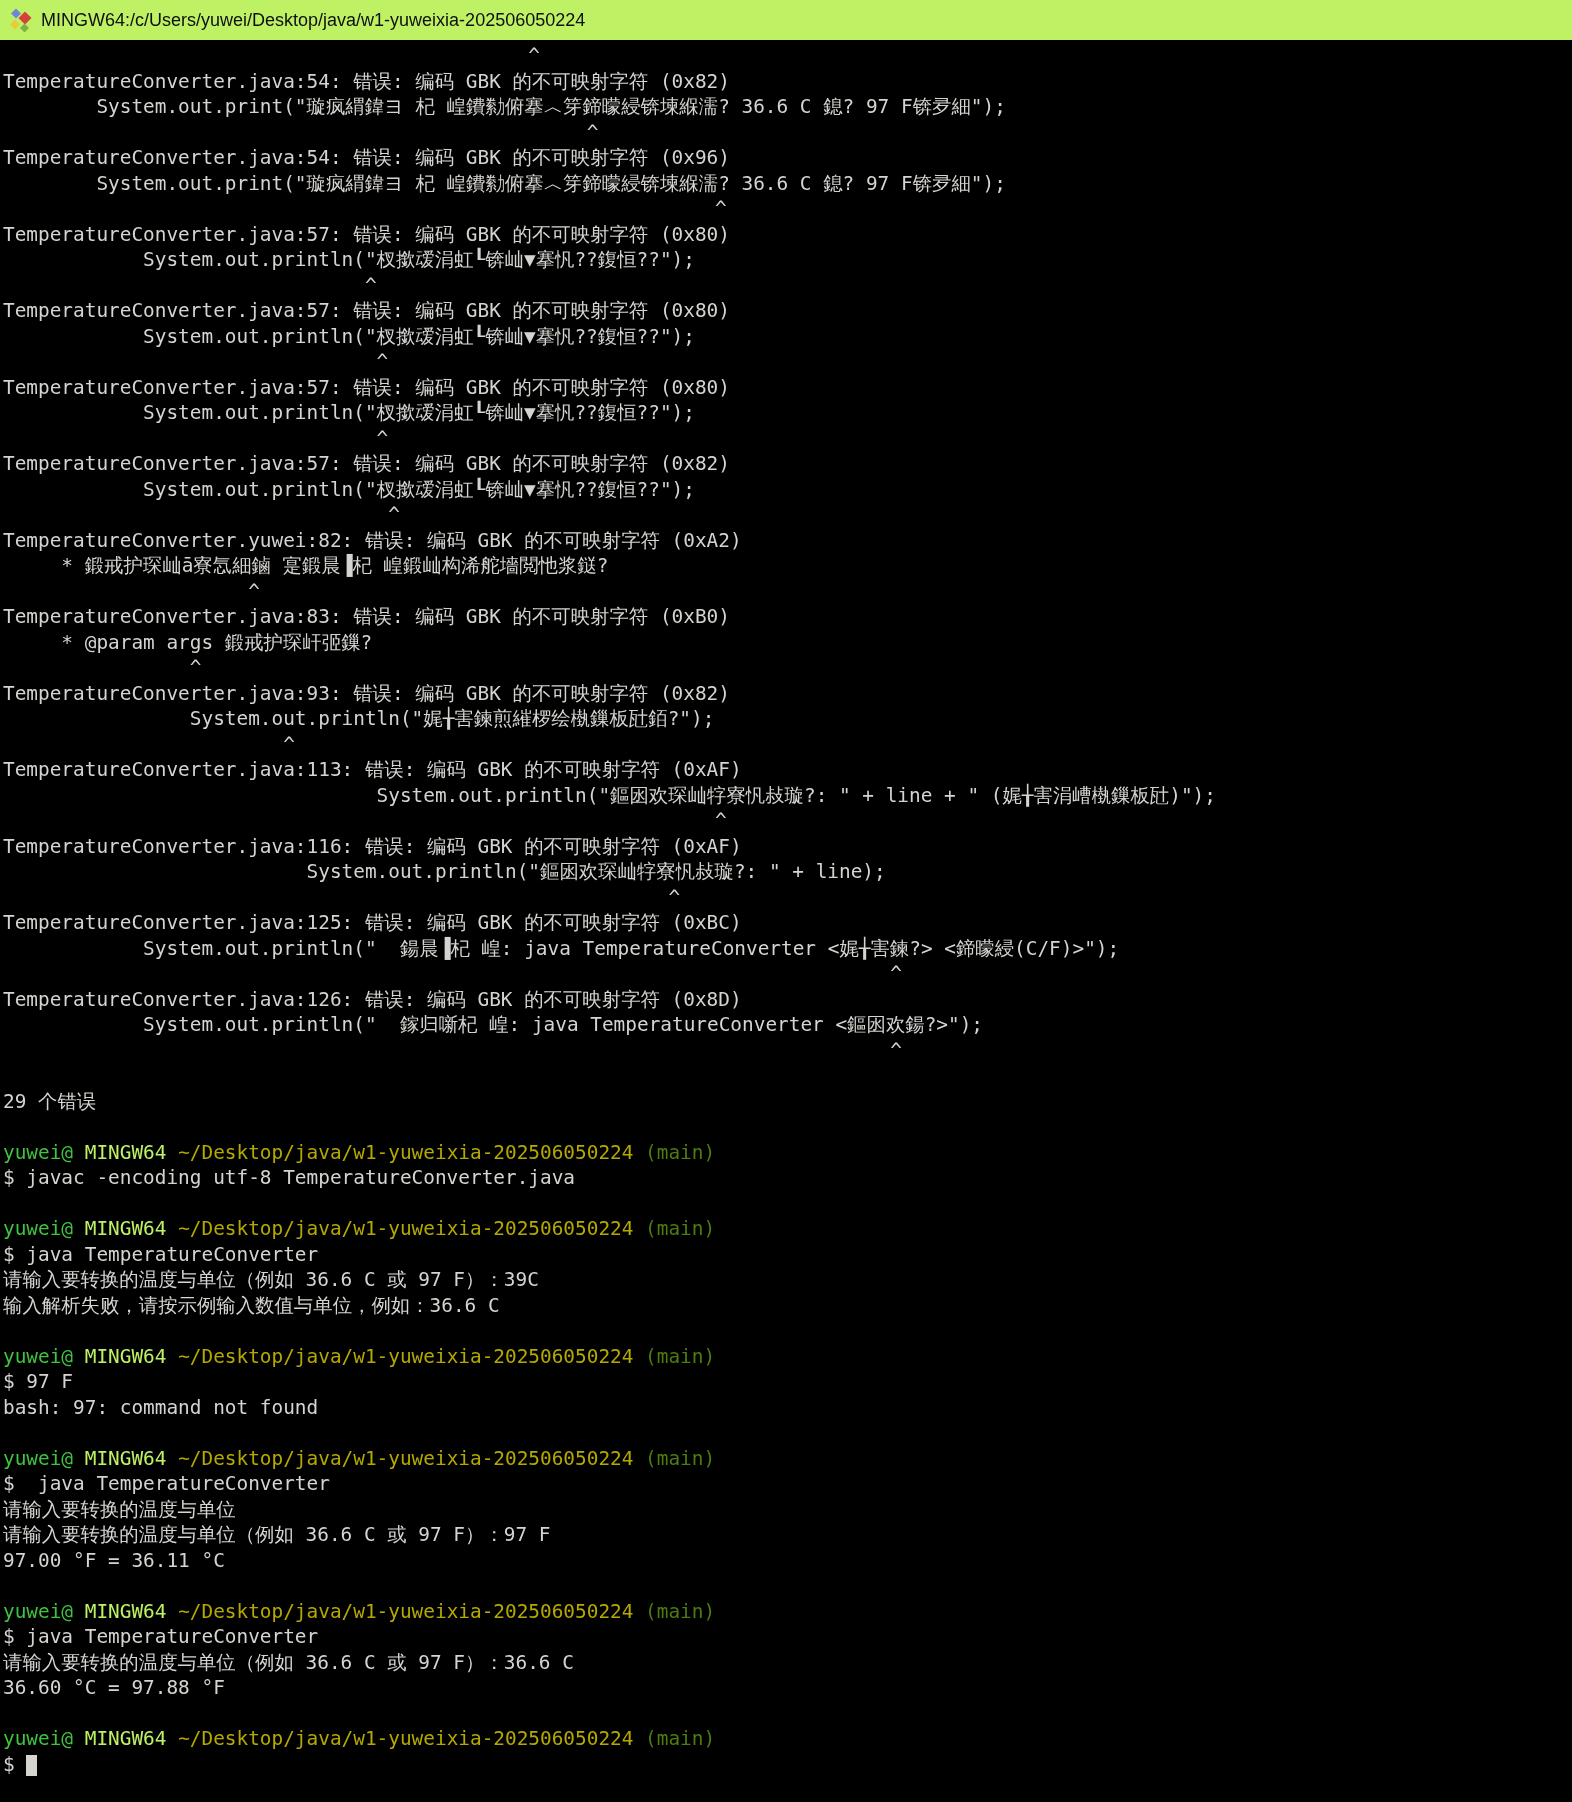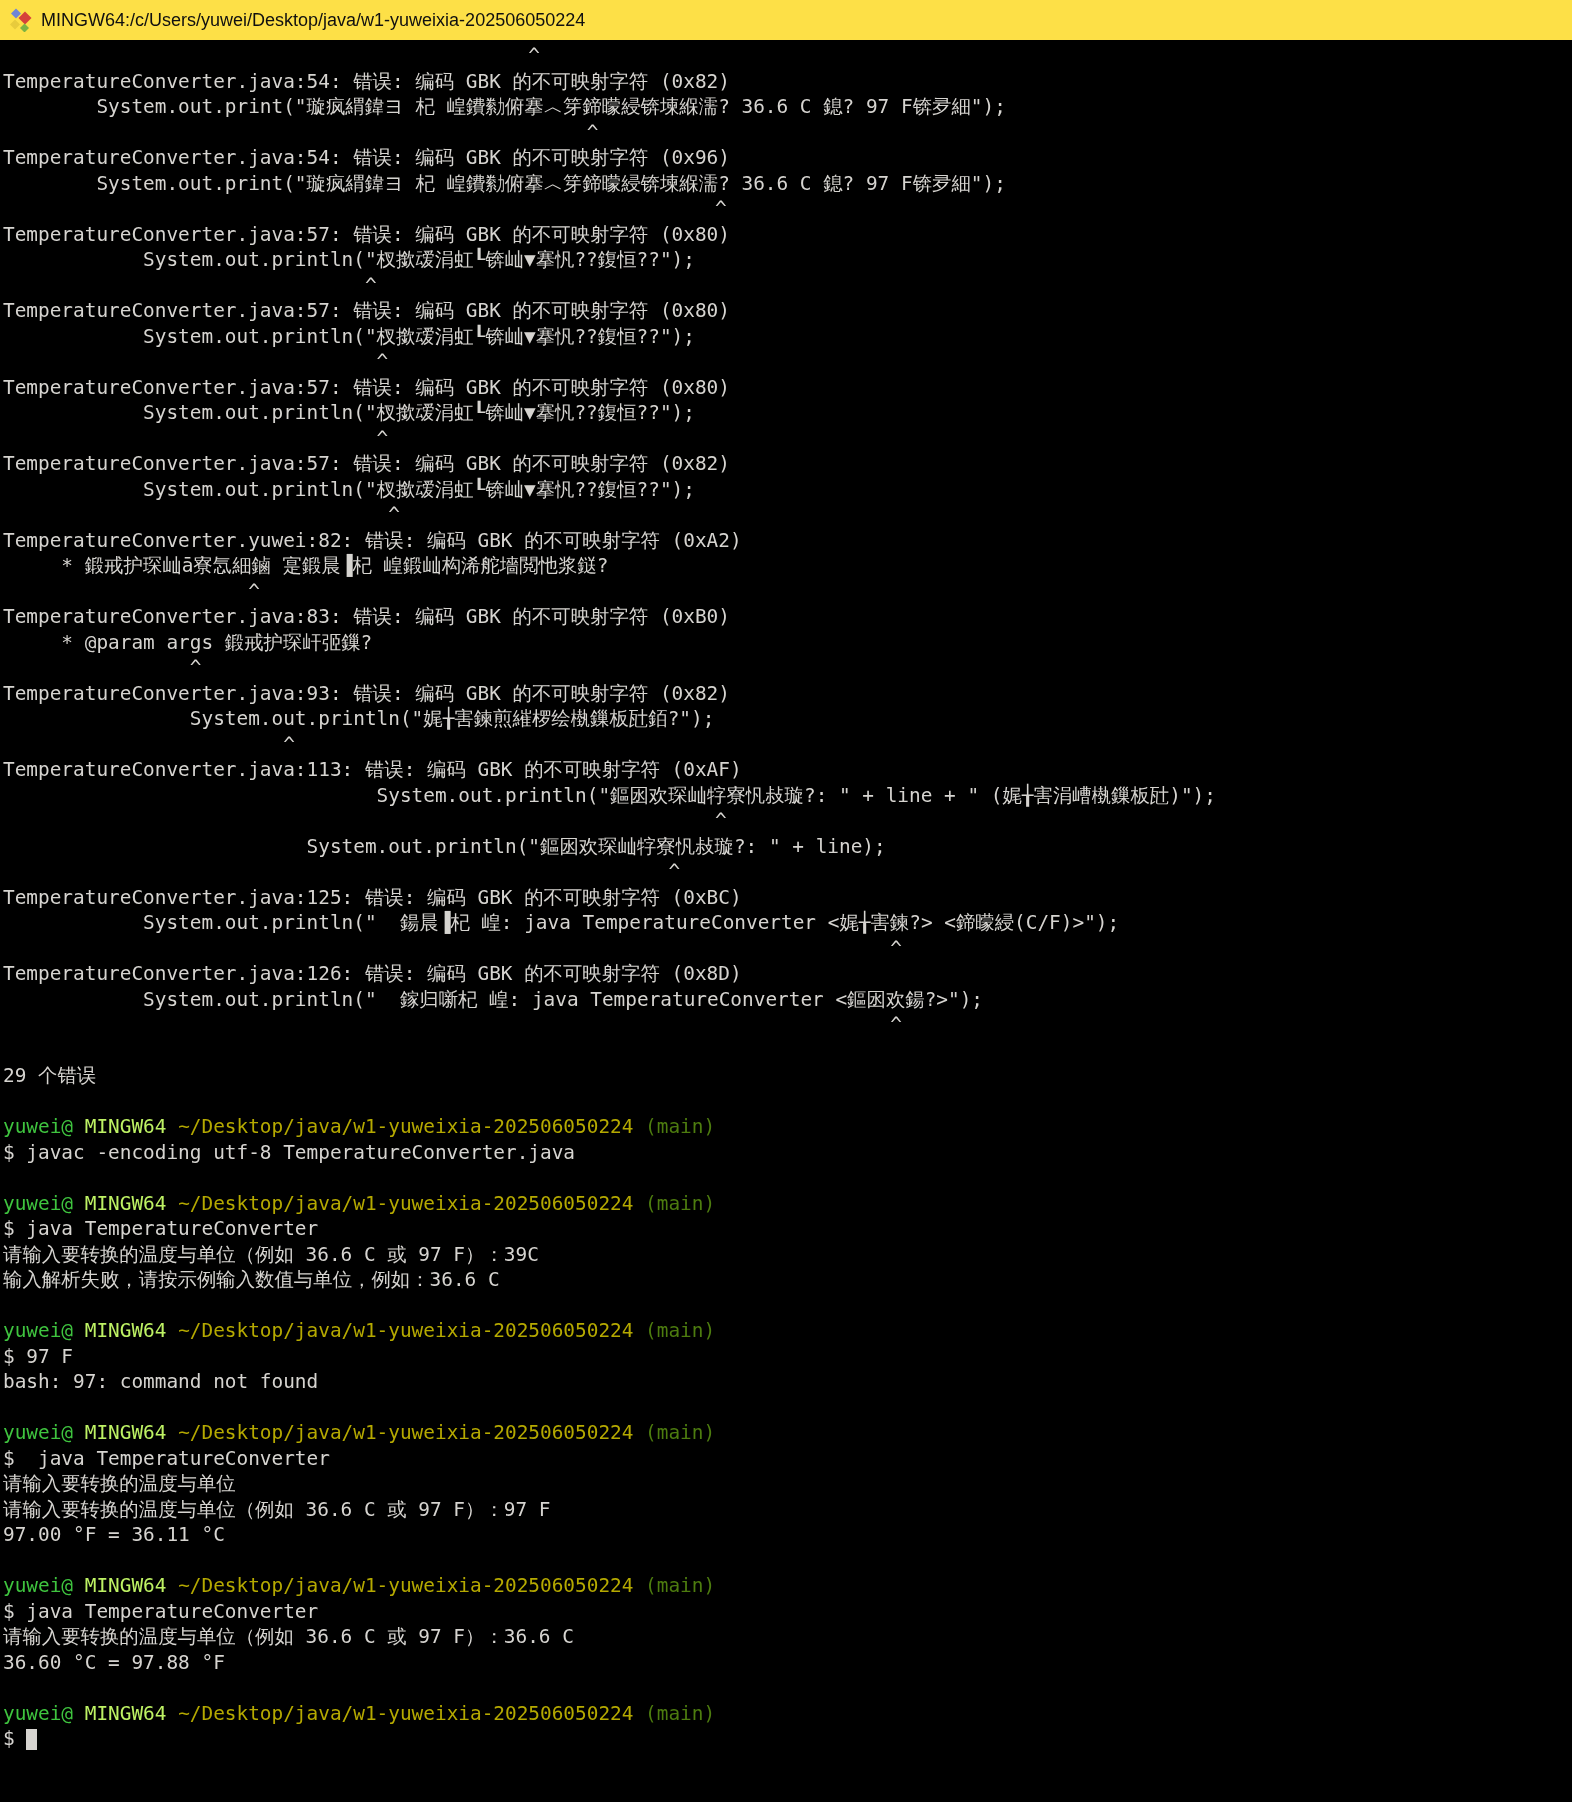--- a/index.html
+++ b/index.html
@@ -4,21 +4,21 @@
 <style>
   html, body {
     margin: 0; padding: 0;
     width: 1572px; height: 1802px;
     overflow: hidden;
     background: #000000;
   }
   .window { width: 1572px; height: 1802px; display: flex; flex-direction: column; }
   .titlebar {
     height: 40px; flex: 0 0 40px;
-    background: #fde047;
+    background: #bef264;
     display: flex; align-items: center;
     padding-left: 8px; gap: 9px;
     font-family: "Liberation Sans", sans-serif;
     font-size: 18px; color: #101010;
     white-space: nowrap;
   }
   .titlebar .app-icon { width: 24px; height: 24px; flex: 0 0 24px; }
   .terminal {
     flex: 1 1 auto;
     background: #000000;
@@ -81,20 +81,21 @@
       <div class="line">                     ^</div>
       <div class="line">TemperatureConverter.java:83: 错误: 编码 GBK 的不可映射字符 (0xB0)</div>
       <div class="line">     * @param args 鍛戒护琛屽弬鏁?</div>
       <div class="line">                ^</div>
       <div class="line">TemperatureConverter.java:93: 错误: 编码 GBK 的不可映射字符 (0x82)</div>
       <div class="line">                System.out.println("娓╁害鍊煎繀椤绘槸鏁板瓧銆?");</div>
       <div class="line">                        ^</div>
       <div class="line">TemperatureConverter.java:113: 错误: 编码 GBK 的不可映射字符 (0xAF)</div>
       <div class="line">                                System.out.println("鏂囦欢琛屾牸寮忛敊璇?: " + line + " (娓╁害涓嶆槸鏁板瓧)");</div>
       <div class="line">                                                             ^</div>
+      <div class="line">TemperatureConverter.java:116: 错误: 编码 GBK 的不可映射字符 (0xAF)</div>
       <div class="line">                          System.out.println("鏂囦欢琛屾牸寮忛敊璇?: " + line);</div>
       <div class="line">                                                         ^</div>
       <div class="line">TemperatureConverter.java:125: 错误: 编码 GBK 的不可映射字符 (0xBC)</div>
       <div class="line">            System.out.println("  鍚晨▐杞 崲: java TemperatureConverter &lt;娓╁害鍊?&gt; &lt;鍗曚綅(C/F)&gt;");</div>
       <div class="line">                                                                            ^</div>
       <div class="line">TemperatureConverter.java:126: 错误: 编码 GBK 的不可映射字符 (0x8D)</div>
       <div class="line">            System.out.println("  鎵归噺杞 崲: java TemperatureConverter &lt;鏂囦欢鍚?&gt;");</div>
       <div class="line">                                                                            ^</div>
       <div class="line"></div>
       <div class="line">29 个错误</div>

